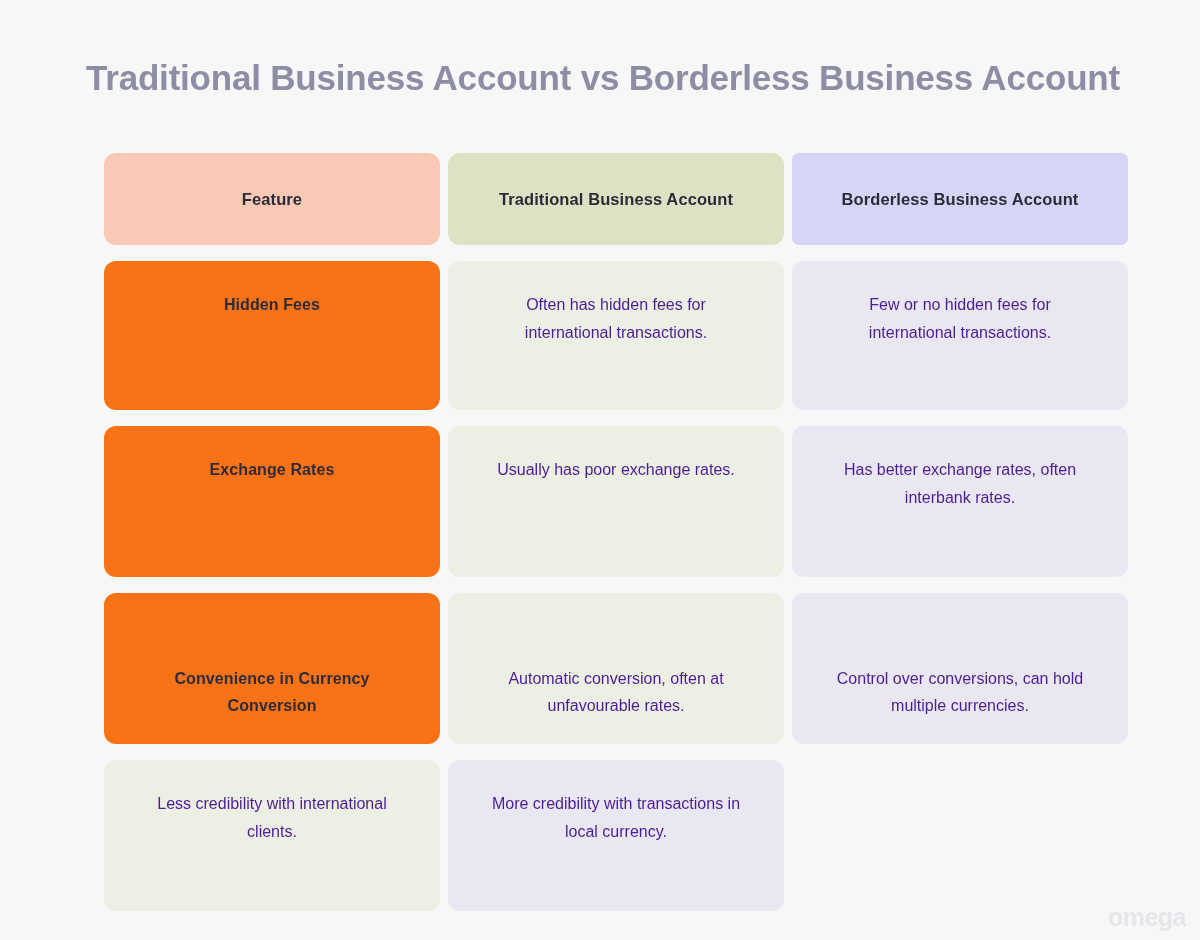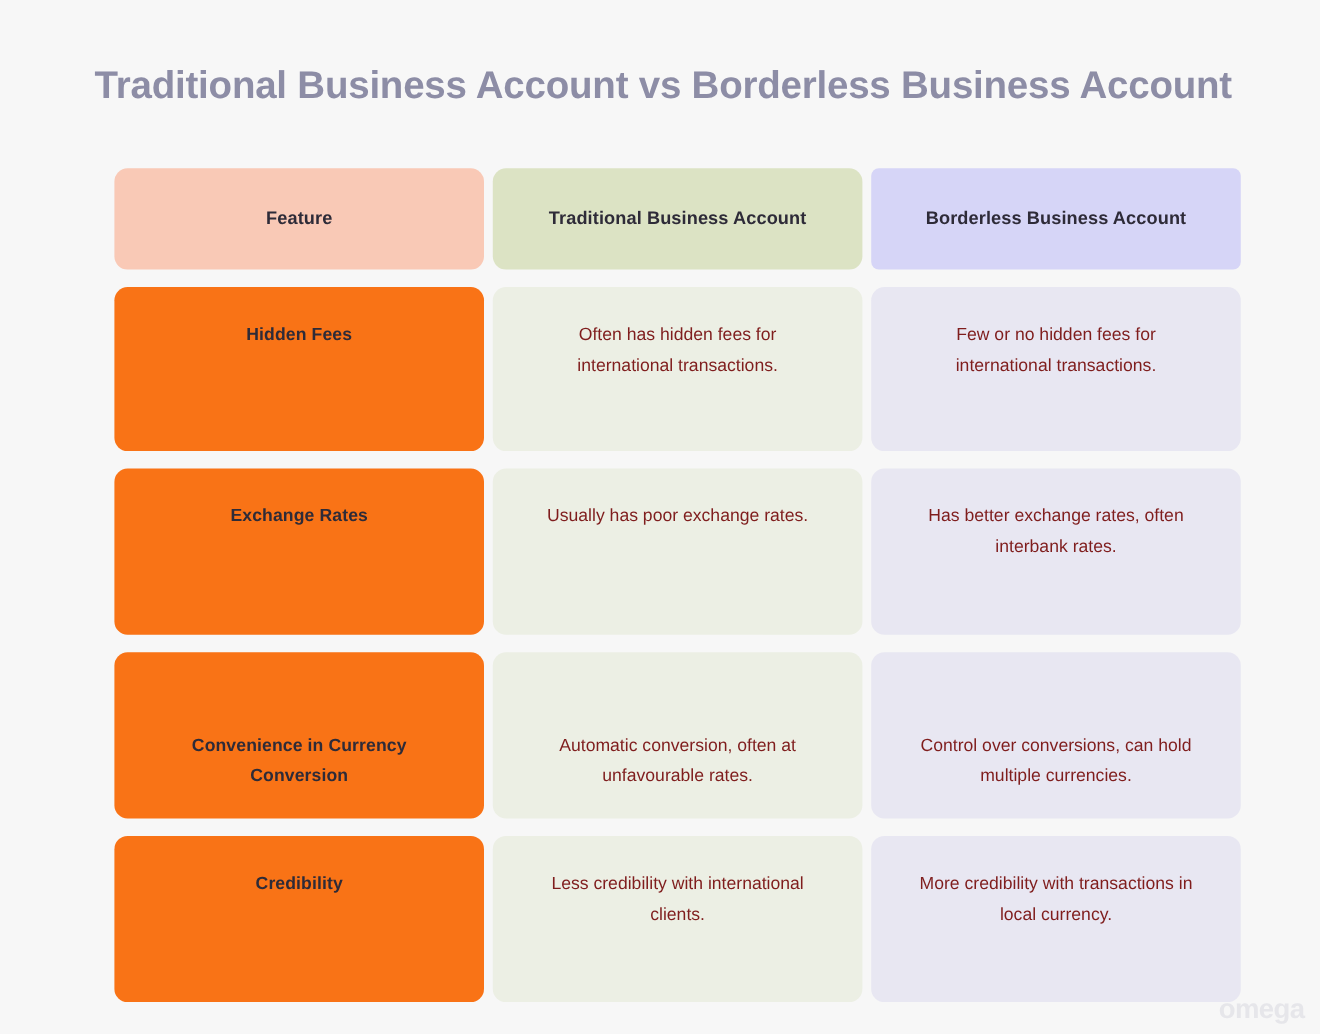--- a/index.html
+++ b/index.html
@@ -79,21 +79,21 @@
   }
 
   
   .row-body .cell {
     align-items: flex-start;
   }
 
   .row-body .cell .txt {
     font-size: 16px;
     font-weight: 400;
-    color: #7f1d1d;
+    color: #4c1d95;
     line-height: 1.72;
     max-width: 268px;
   }
 
   .row-body .cell.feature .txt {
     font-weight: 700;
     color: #2e2b38;
     letter-spacing: 0.1px;
   }
 
@@ -175,23 +175,20 @@
       </div>
       <div class="cell c-body-2">
         <span class="txt">Automatic conversion, often at unfavourable rates.</span>
       </div>
       <div class="cell c-body-3">
         <span class="txt">Control over conversions, can hold multiple currencies.</span>
       </div>
     </div>
 
     <div class="row row-body row-r3">
-      <div class="cell c-body-1 feature">
-        <span class="txt">Credibility</span>
-      </div>
       <div class="cell c-body-2">
         <span class="txt">Less credibility with international clients.</span>
       </div>
       <div class="cell c-body-3">
         <span class="txt">More credibility with transactions in local currency.</span>
       </div>
     </div>
 
   </div>
 

